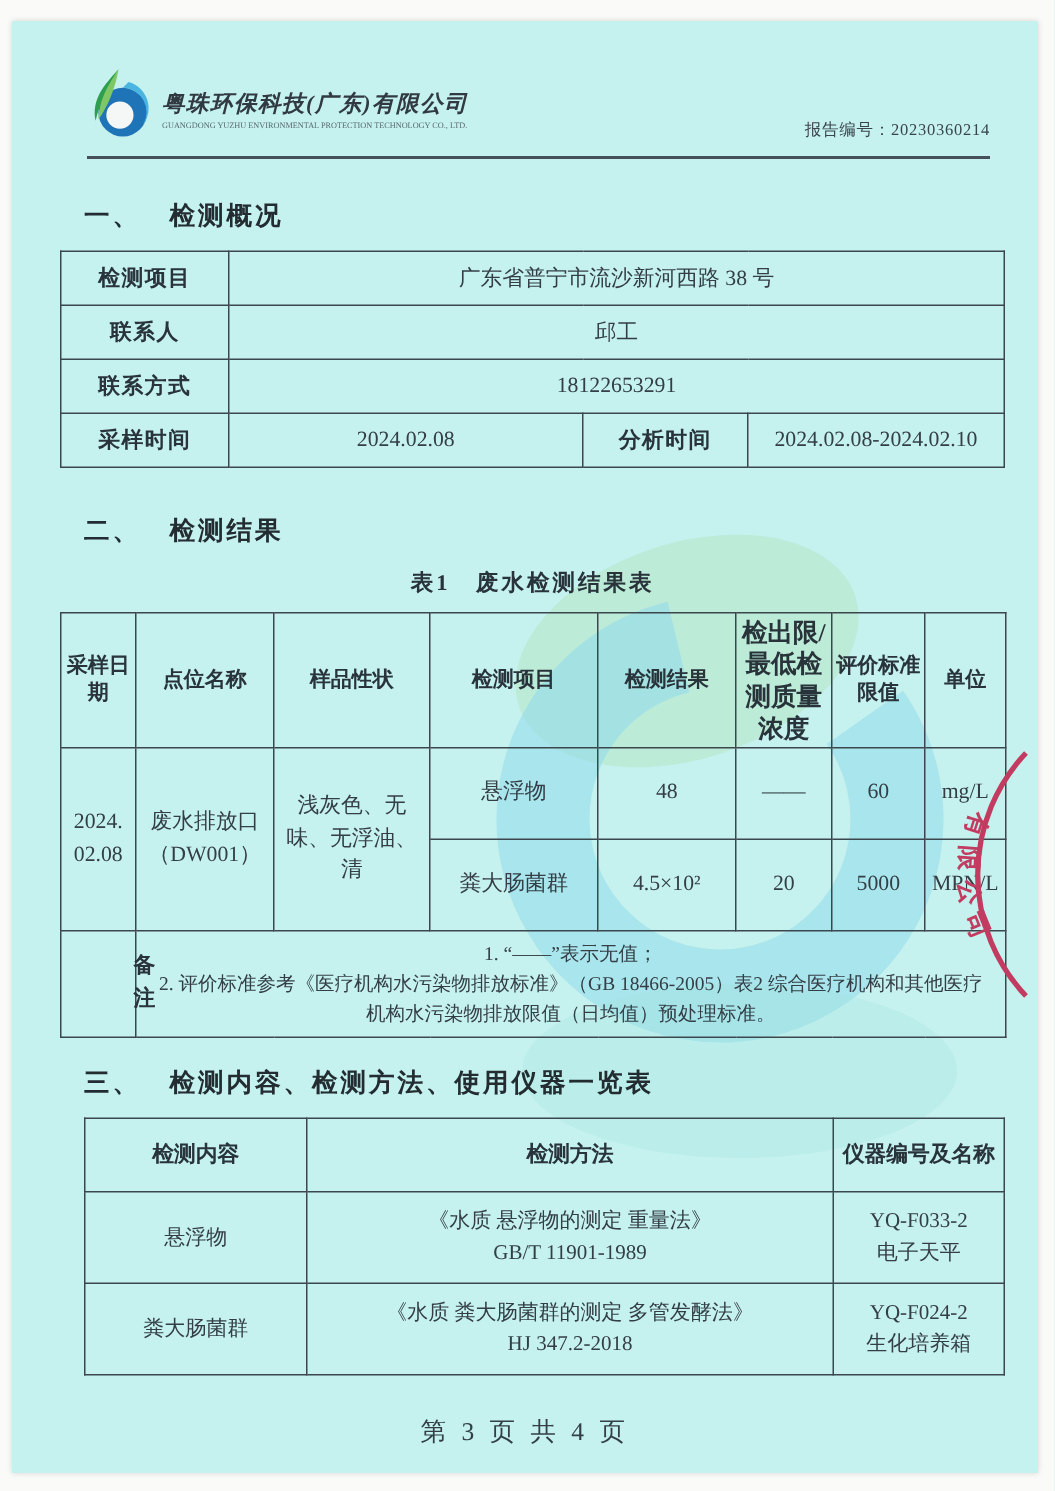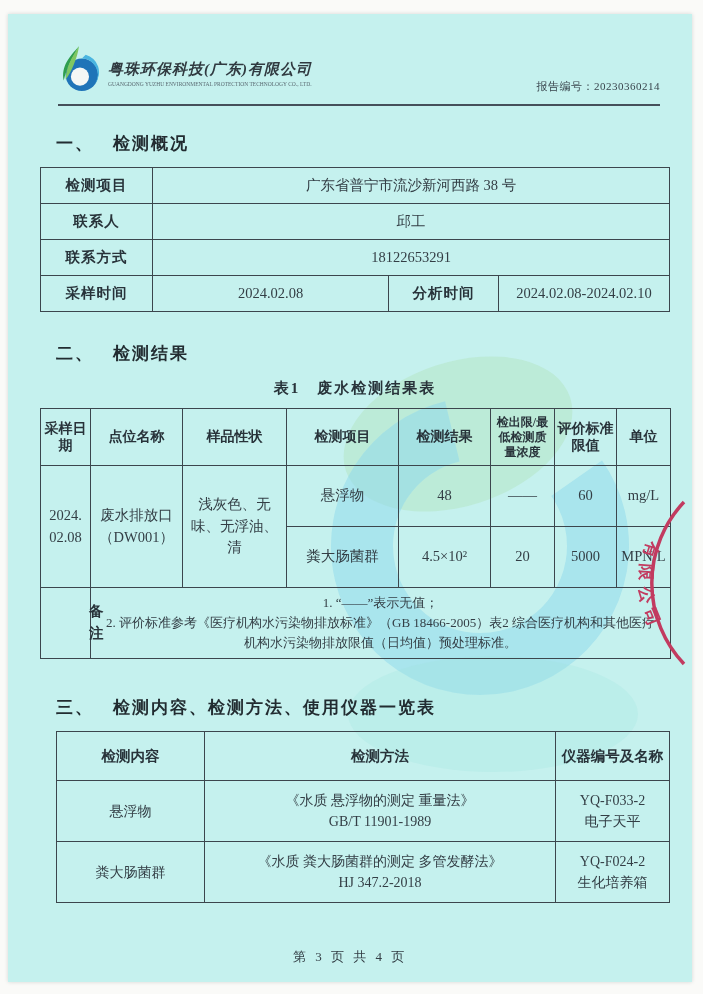--- a/index.html
+++ b/index.html
@@ -17,44 +17,44 @@
   .hdr-names{margin-left:8px;padding-top:6px;}
   .co-zh{font-size:15px;font-weight:bold;font-style:italic;letter-spacing:1px;color:#303a40;}
   .co-en{font-size:5.5px;color:#5a6a72;letter-spacing:0;margin-top:2px;white-space:nowrap;}
   .hdr-spacer{flex:1;}
   .report-no{align-self:flex-end;font-size:11px;color:#39454d;padding-bottom:2px;letter-spacing:.5px;}
 
   
   .sec-title{font-size:17px;font-weight:bold;letter-spacing:2px;color:#222c31;}
   .t1{margin:26px 0 0 16px;}
   .t2{margin:30px 0 0 16px;}
-  .t3{margin:37px 0 0 16px;}
+  .t3{margin:18px 0 0 16px;}
   .tbl-caption{text-align:center;font-size:15px;font-weight:bold;letter-spacing:2px;margin-top:14px;color:#28333a;}
 
   table{border-collapse:collapse;width:100%;table-layout:fixed;}
   td,th{border:1.6px solid #3c464d;text-align:center;vertical-align:middle;padding:2px 4px;
         font-size:14.5px;color:#333e45;background:transparent;}
   th{font-weight:bold;color:#28333a;}
   .lbl{font-weight:bold;color:#28333a;letter-spacing:1px;}
 
   .tbl-1{margin-top:12px;}
   .tbl-1 td{height:31px;}
 
   .tbl-2{margin-top:10px;font-size:14px;}
   .tbl-2 th{height:52px;font-size:14px;line-height:1.25;padding:2px 2px;}
-  .tbl-2 .small-th{font-size:12px;text-align:center;}
+  .tbl-2 .small-th{font-size:17px;text-align:center;}
   .tbl-2 td{height:56px;line-height:1.5;}
   .tbl-2 .remark-cell{text-align:center;font-size:13px;line-height:1.55;padding:5px 10px;height:auto;}
   .tbl-2 .remark-lbl{height:auto;padding-left:48px;}
 
   .tbl-3{margin:12px 0 0 16px;width:calc(100% - 16px);}
   .tbl-3 th{height:44px;line-height:1.35;}
   .tbl-3 td{height:56px;line-height:1.55;font-size:14px;}
 
-  .footer{position:absolute;left:0;right:0;bottom:16px;text-align:center;font-size:13px;
+  .footer{position:absolute;left:0;right:0;bottom:16px;text-align:center;font-size:17px;
           letter-spacing:3px;color:#333e45;}
 
   .stamp{position:absolute;right:-6px;top:484px;width:80px;height:170px;pointer-events:none;}
 </style>
 </head>
 <body>
 
 <div class="canvas">
   <div class="page">
 

